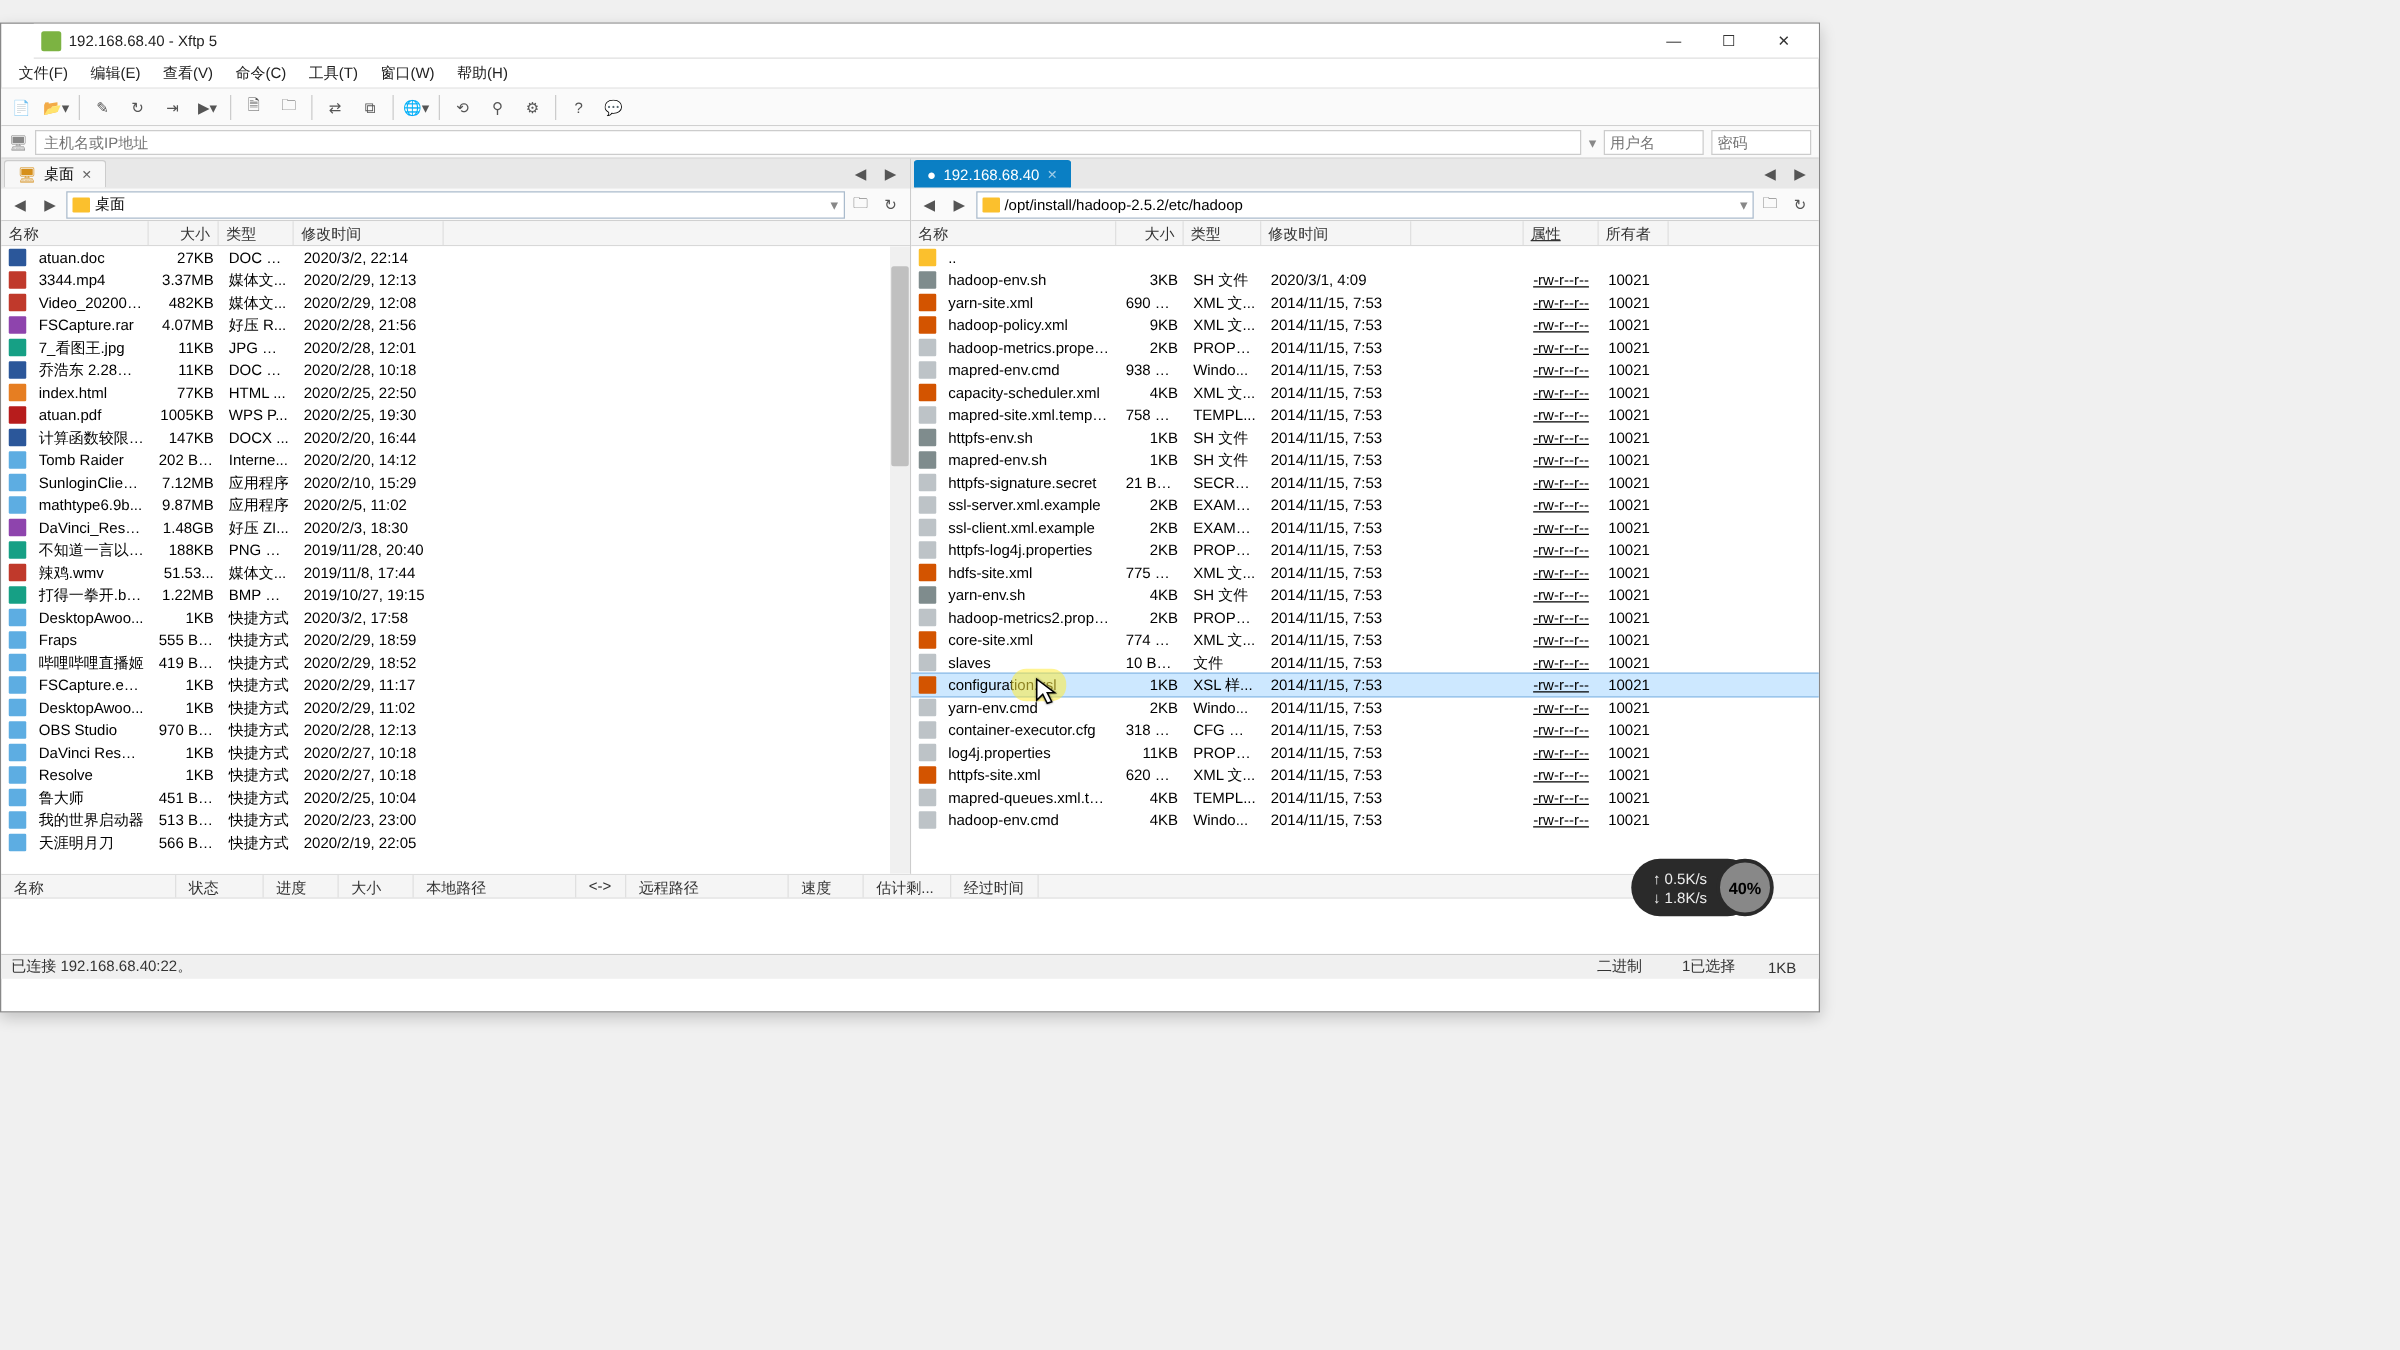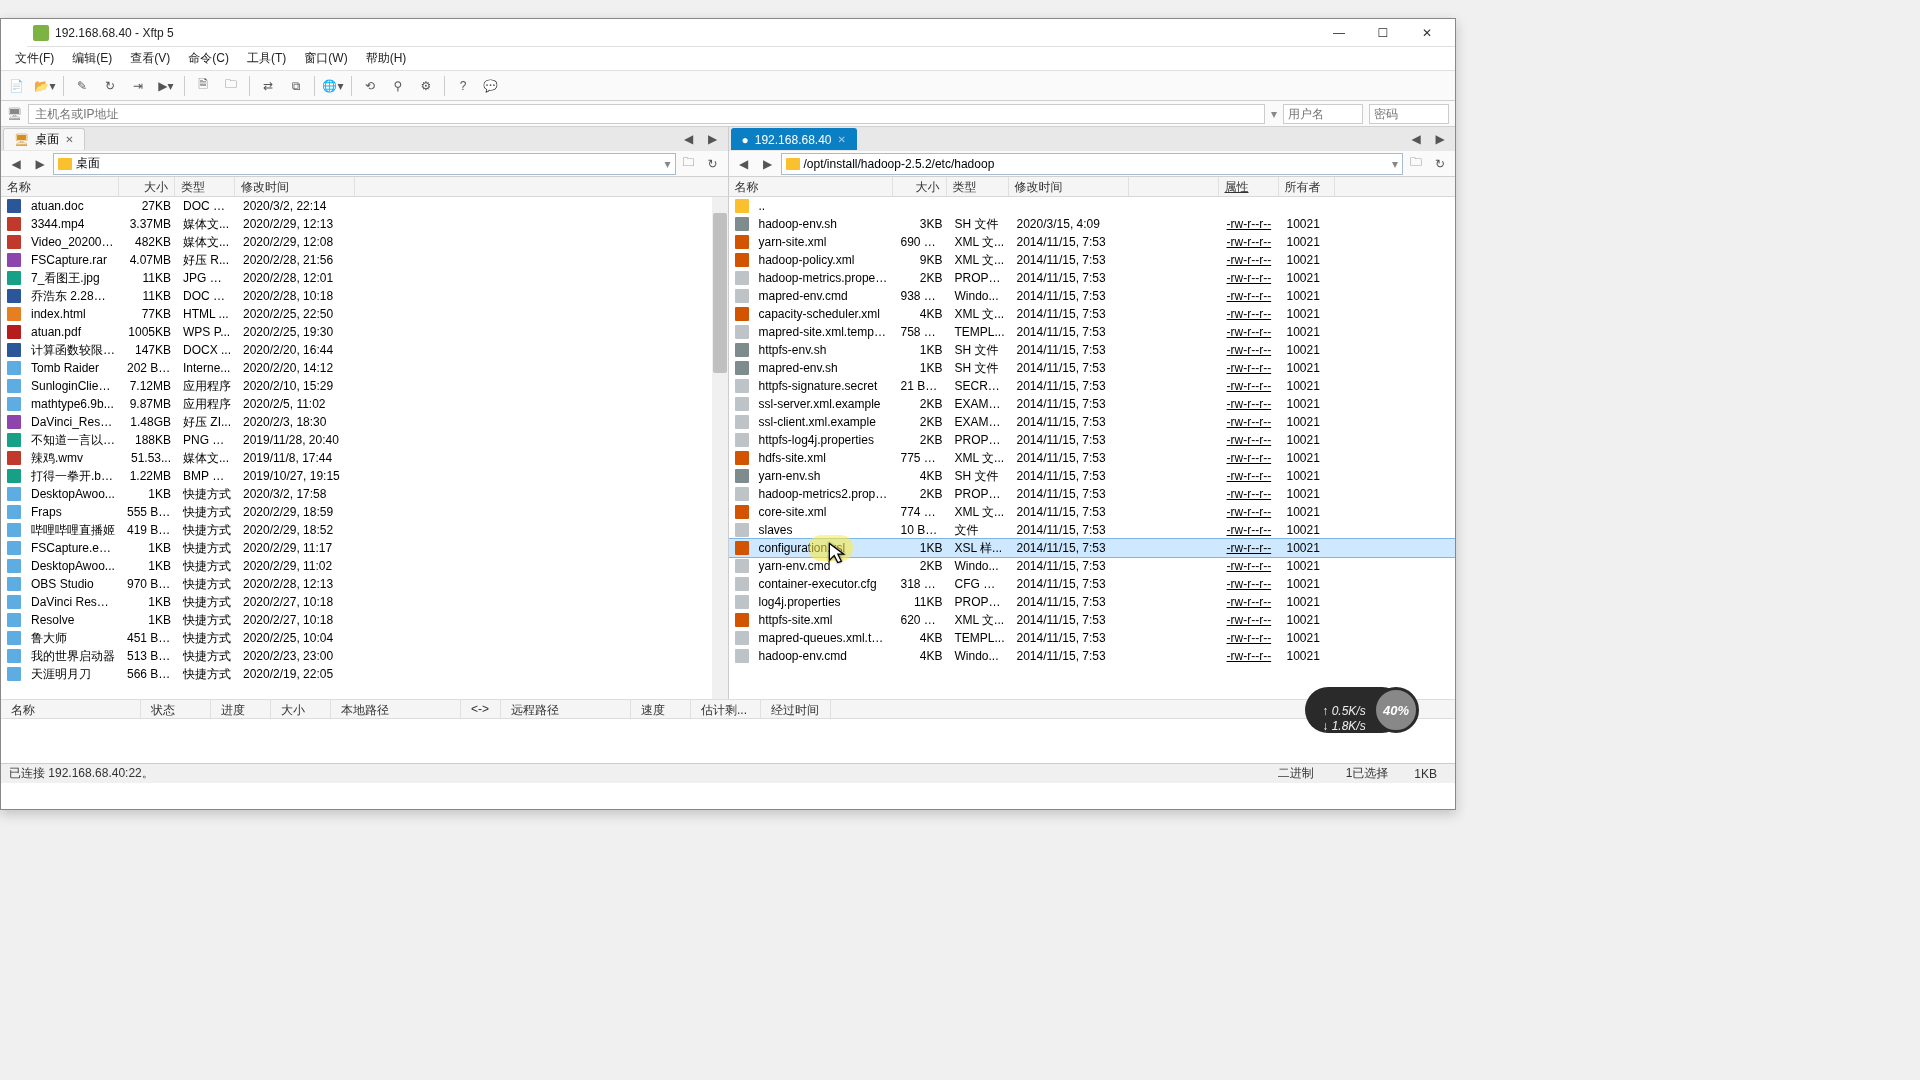--- a/index.html
+++ b/index.html
@@ -52,22 +52,22 @@
 .scrollbar { position: absolute; right: 0; top: 0; width: 16px; height: 100%; background: #f0f0f0; }
 .scrollbar .thumb { width: 14px; margin: 16px 1px 0; background: #c0c0c0; border-radius: 2px; }
 .xfer-tabs { height: 22px; display: flex; align-items: center; border-top: 1px solid #aaa; background: #eee; }
 .xfer-tab { padding: 2px 10px; background: #fff; border: 1px solid #ccc; border-bottom: none; margin-left: 2px; }
 .xfer-tab.active { background: #555; color: #fff; }
 .xfer-hdr { height: 20px; display: flex; background: #f5f5f5; border-bottom: 1px solid #ddd; border-top: 1px solid #ddd; }
 .xfer-hdr .col { padding: 2px 10px; border-right: 1px solid #e0e0e0; color: #333; }
 .xfer-body { height: 44px; background: #fff; position: relative; }
 .statusbar { height: 20px; border-top: 1px solid #ccc; background: #f0f0f0; display: flex; align-items: center; padding: 0 8px; color: #333; }
 .statusbar .spacer { flex: 1; }
-.speed-widget { position: absolute; right: 50px; bottom: 30px; width: 100px; height: 46px; border-radius: 23px; background: #2a2a2a; color: #eee; display: flex; align-items: flex-end; justify-content: center; font-size: 10px; gap: 6px; font-style: italic; }
-.speed-widget .pct { position: absolute; right: -14px; width: 46px; height: 46px; border-radius: 50%; background: #888; border: 3px solid #2a2a2a; display: flex; align-items: center; justify-content: center; font-weight: bold; font-size: 13px; color: #ffffff; }
+.speed-widget { position: absolute; right: 50px; bottom: 30px; width: 100px; height: 46px; border-radius: 23px; background: #2a2a2a; color: #eee; display: flex; align-items: center; justify-content: center; font-size: 10px; gap: 6px; }
+.speed-widget .pct { position: absolute; right: -14px; width: 46px; height: 46px; border-radius: 50%; background: #888; border: 3px solid #2a2a2a; display: flex; align-items: center; justify-content: center; font-weight: bold; font-size: 13px; color: #000000; }
 .cursor { position: absolute; width: 24px; height: 24px; pointer-events: none; }
 .cursor svg { filter: drop-shadow(0 0 1px rgba(0,0,0,0.6)); }
 .highlight-ring { position: absolute; width: 44px; height: 26px; border-radius: 12px; background: rgba(255,235,59,0.55); pointer-events:none; }
 
 
 .local .c-name { width: 118px; }
 .local .c-size { width: 56px; text-align: right; }
 .local .c-type { width: 60px; }
 .local .c-date { width: 120px; }
 
@@ -404,21 +404,21 @@
             <div class="cell c-date"></div>
             <div class="cell" style="width:90px"></div>
             <div class="cell c-attr"></div>
             <div class="cell c-own"></div>
           </div>
           <div class="row">
             <div class="fic sh"></div>
             <div class="cell c-name" style="width:142px">hadoop-env.sh</div>
             <div class="cell c-size">3KB</div>
             <div class="cell c-type">SH 文件</div>
-            <div class="cell c-date">2020/3/15, 4:09</div>
+            <div class="cell c-date">2020/3/1, 4:09</div>
             <div class="cell" style="width:90px"></div>
             <div class="cell c-attr">-rw-r--r--</div>
             <div class="cell c-own">10021</div>
           </div>
           <div class="row">
             <div class="fic xml"></div>
             <div class="cell c-name" style="width:142px">yarn-site.xml</div>
             <div class="cell c-size">690 By...</div>
             <div class="cell c-type">XML 文...</div>
             <div class="cell c-date">2014/11/15, 7:53</div>

